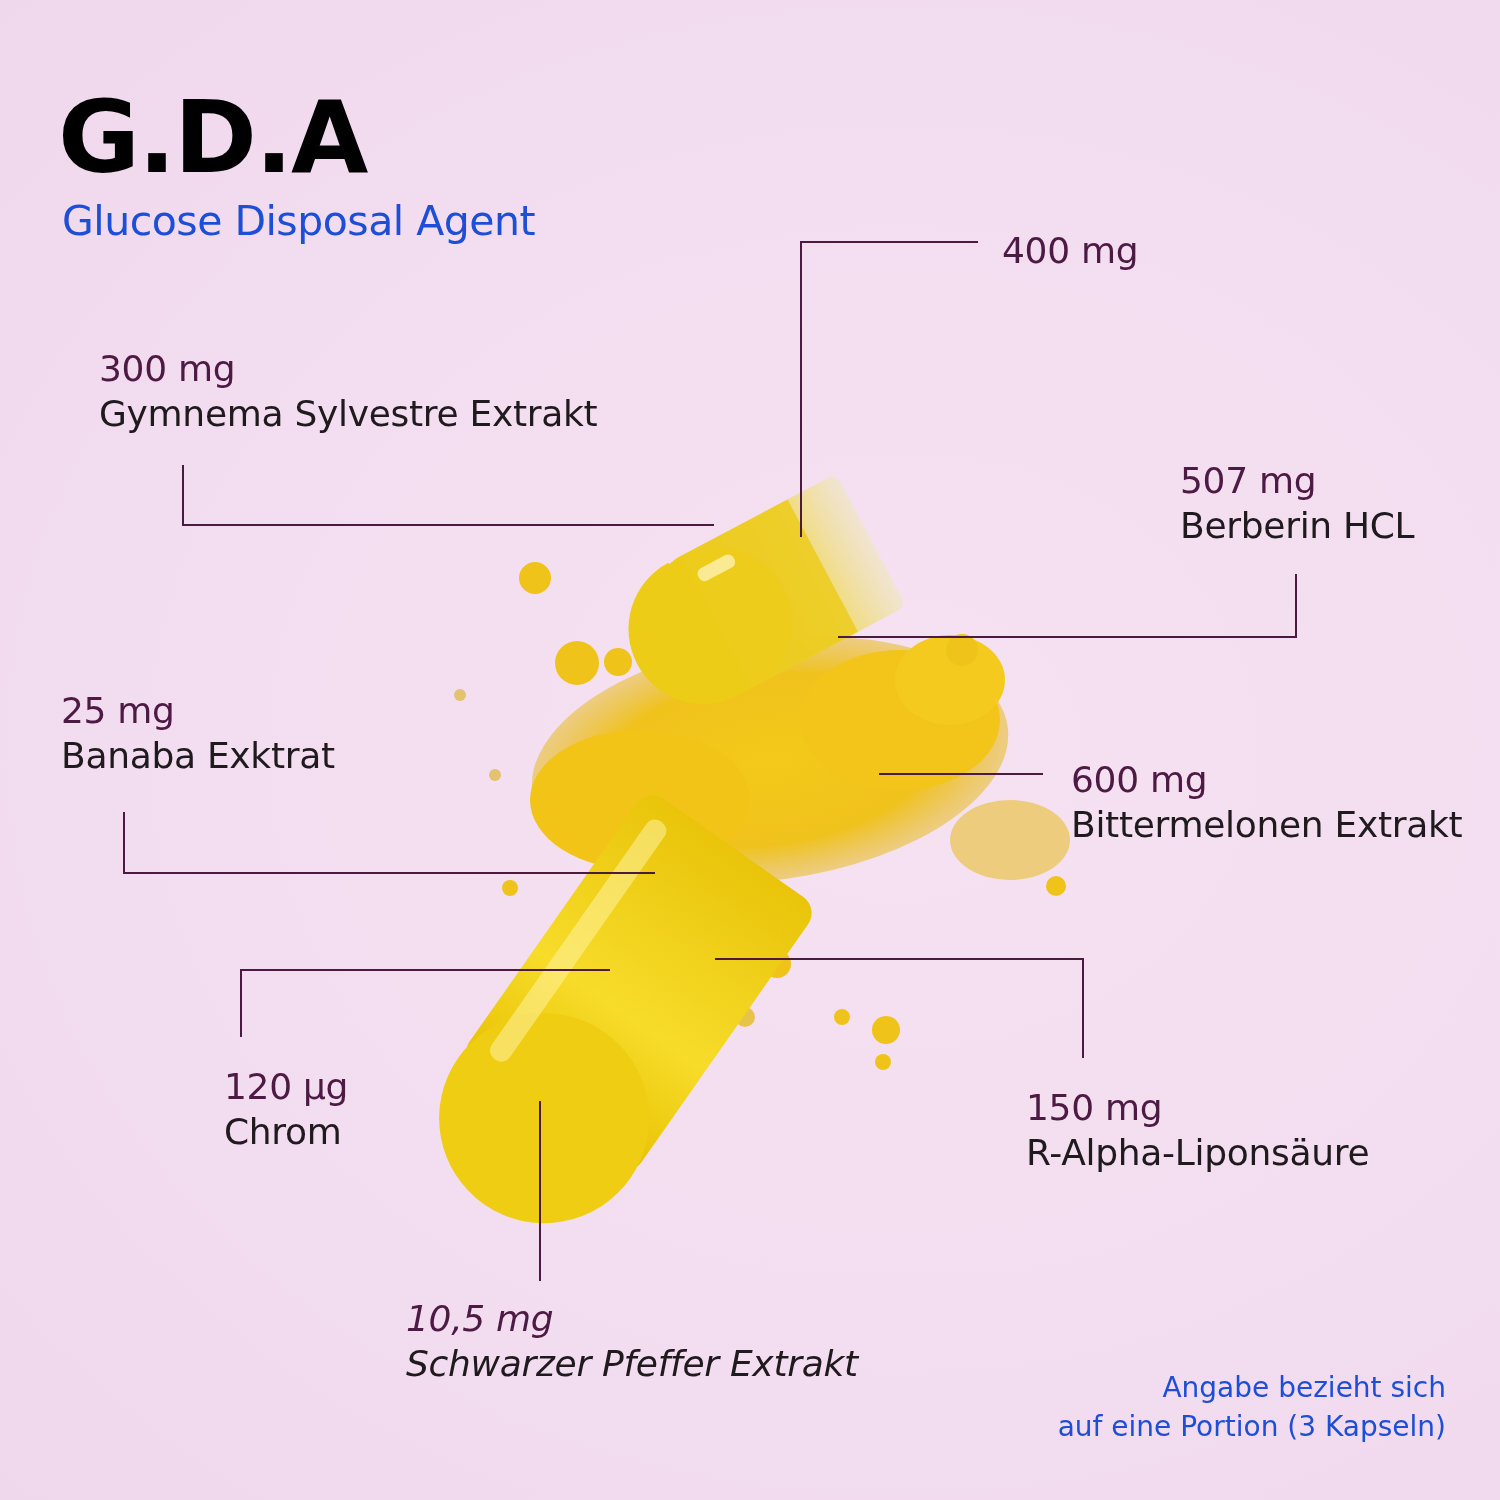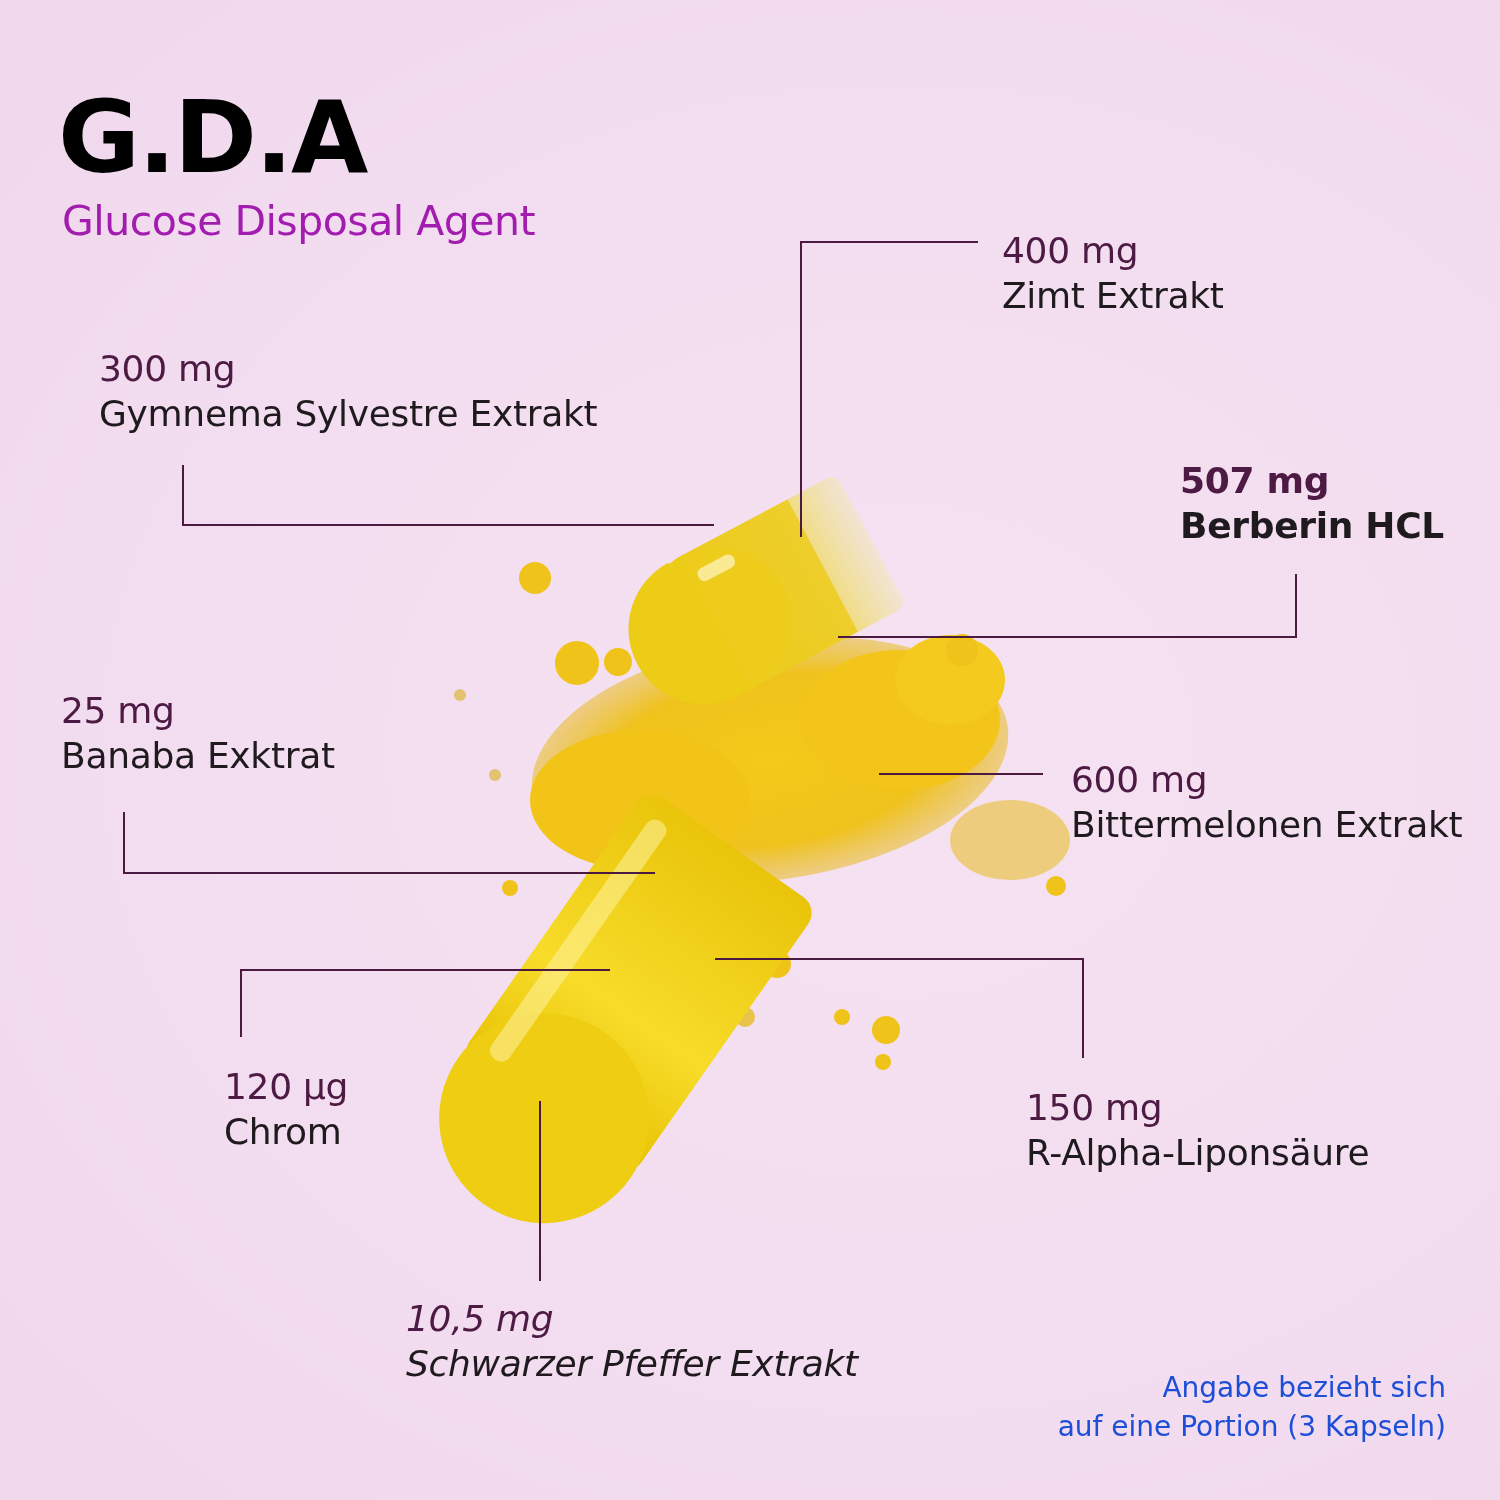--- a/index.html
+++ b/index.html
@@ -8,21 +8,21 @@
       background: radial-gradient(ellipse at 60% 50%, #f5e2f1 0%, #f3ddf0 55%, #f0d8ec 100%);
       font-family: "DejaVu Sans", sans-serif;
     }
     .title {
       position:absolute; left:58px; top:88px;
       font-family:"DejaVu Sans", sans-serif; font-weight:bold;
       font-size:100px; line-height:100px; color:#000000; letter-spacing:-2px;
     }
     .subtitle {
       position:absolute; left:62px; top:196px;
-      font-size:41px; line-height:50px; color:#a21caf; letter-spacing:-0.5px;
+      font-size:41px; line-height:50px; color:#1d4ed8; letter-spacing:-0.5px;
     }
     .label { position:absolute; font-size:36px; line-height:45px; letter-spacing:-0.3px; }
     .label .amount { color:#4d1a44; display:block; }
     .label .name { color:#1f1a1e; display:block; white-space:nowrap; }
     .line { position:absolute; background:#4a1a40; }
     .footnote {
       position:absolute; right:54px; top:1368px; text-align:right;
       font-size:28px; line-height:39px; color:#1d4ed8;
     }
     .illustration { position:absolute; left:0; top:0; width:1500px; height:1500px; }
@@ -105,27 +105,26 @@
 <div class="line" style="left:240px;top:969px;width:370px;height:2px;"></div>
 <div class="line" style="left:240px;top:969px;width:2px;height:68px;"></div>
 
 <div class="line" style="left:715px;top:958px;width:369px;height:2px;"></div>
 <div class="line" style="left:1082px;top:958px;width:2px;height:100px;"></div>
 
 <div class="line" style="left:539px;top:1101px;width:2px;height:180px;"></div>
 
 <div class="label" style="left:1002px;top:228px;">
   <span class="amount">400 mg</span>
-  <span class="name">Zimt Extrakt</span>
 </div>
 <div class="label" style="left:99px;top:346px;">
   <span class="amount">300 mg</span>
   <span class="name">Gymnema Sylvestre Extrakt</span>
 </div>
-<div class="label" style="left:1180px;top:458px;font-weight:bold;">
+<div class="label" style="left:1180px;top:458px;">
   <span class="amount">507 mg</span>
   <span class="name">Berberin HCL</span>
 </div>
 <div class="label" style="left:61px;top:688px;">
   <span class="amount">25 mg</span>
   <span class="name">Banaba Exktrat</span>
 </div>
 <div class="label" style="left:1071px;top:757px;">
   <span class="amount">600 mg</span>
   <span class="name">Bittermelonen Extrakt</span>

